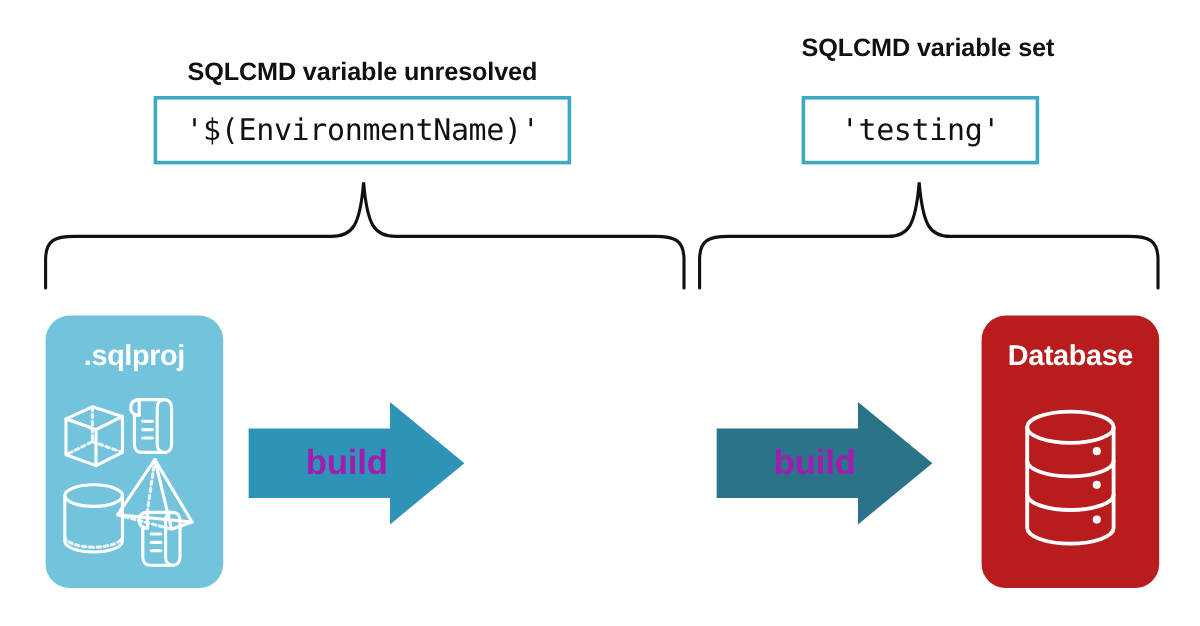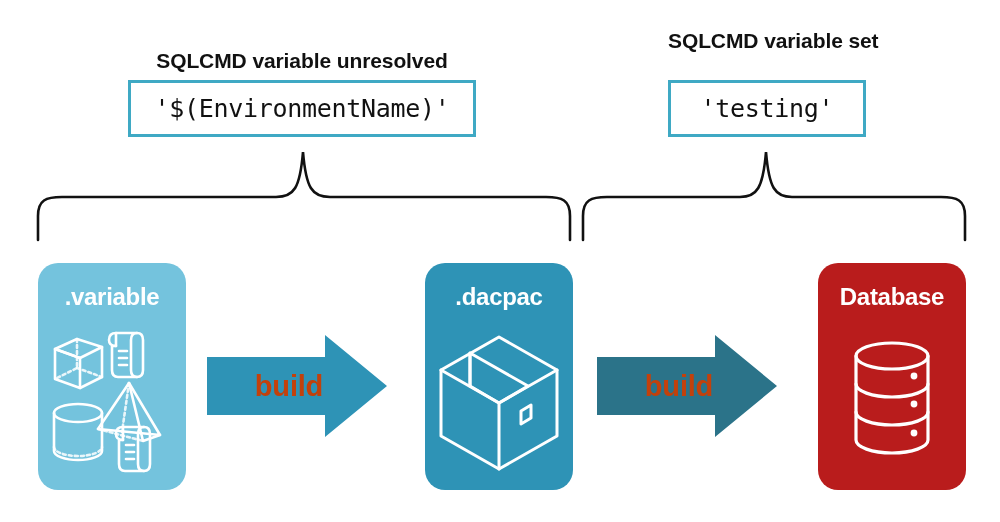--- a/index.html
+++ b/index.html
@@ -108,21 +108,21 @@
     top: 0;
     left: 0;
     width: 152px;
     height: 106px;
     display: flex;
     align-items: center;
     justify-content: center;
     font-family: "Liberation Sans", sans-serif;
     font-weight: bold;
     font-size: 29px;
-    color: #c2410c;
+    color: #a21caf;
     letter-spacing: -0.2px;
     white-space: nowrap;
     padding-left: 12px;
     box-sizing: border-box;
   }
 </style>
 </head>
 <body>
 
 <div id="canvas">
@@ -152,21 +152,21 @@
              C 583,200 591,197 607,197
              L 740,197
              C 757,197 763,188 766,152
              C 769,188 775,197 792,197
              L 941,197
              C 957,197 965,200 965,216
              L 965,240"></path>
   </svg>
 
   <div class="stage-box" id="stage-sqlproj">
-    <div class="stage-label">.variable</div>
+    <div class="stage-label">.sqlproj</div>
     <svg class="stage-art" viewBox="0 0 148 160">
       <g fill="none" stroke="#ffffff" stroke-width="2.6" stroke-linejoin="round" stroke-linecap="round">
 
         <g>
           <path d="M 17,26 L 39,16 L 64,24 L 42,35 Z"></path>
           <path d="M 17,26 L 17,56 L 42,65 L 42,35 Z"></path>
           <path d="M 64,24 L 64,54 L 42,65"></path>
           <path d="M 39,16 L 39,45 L 17,56" stroke-dasharray="3 3" opacity="0.85"></path>
           <path d="M 39,45 L 64,54" stroke-dasharray="3 3" opacity="0.85"></path>
         </g>
@@ -207,36 +207,20 @@
     </svg>
   </div>
 
   <div class="arrow" id="arrow-build">
     <svg viewBox="0 0 180 106" width="180" height="106">
       <path d="M 0,24 L 118,24 L 118,2 L 180,53 L 118,104 L 118,82 L 0,82 Z" fill="#2E93B6"></path>
     </svg>
     <div class="arrow-label">build</div>
   </div>
 
-  <div class="stage-box" id="stage-dacpac">
-    <div class="stage-label">.dacpac</div>
-    <svg class="stage-art" viewBox="0 0 148 160">
-      <g fill="none" stroke="#ffffff" stroke-width="3" stroke-linejoin="round" stroke-linecap="round">
-
-        <path d="M 16,47 L 74,14 L 132,47 L 132,113 L 74,146 L 16,113 Z"></path>
-        <path d="M 16,47 L 74,80 L 132,47"></path>
-        <path d="M 74,80 L 74,146"></path>
-
-        <path d="M 45,30 L 103,63 L 74,80 L 45,63 Z"></path>
-        <path d="M 45,30 L 45,63"></path>
-
-        <path d="M 96,88 L 106,82 L 106,95 L 96,101 Z"></path>
-      </g>
-    </svg>
-  </div>
 
   <div class="arrow" id="arrow-deploy">
     <svg viewBox="0 0 180 106" width="180" height="106">
       <path d="M 0,24 L 118,24 L 118,2 L 180,53 L 118,104 L 118,82 L 0,82 Z" fill="#2B7389"></path>
     </svg>
     <div class="arrow-label">build</div>
   </div>
 
   <div class="stage-box" id="stage-database">
     <div class="stage-label">Database</div>

